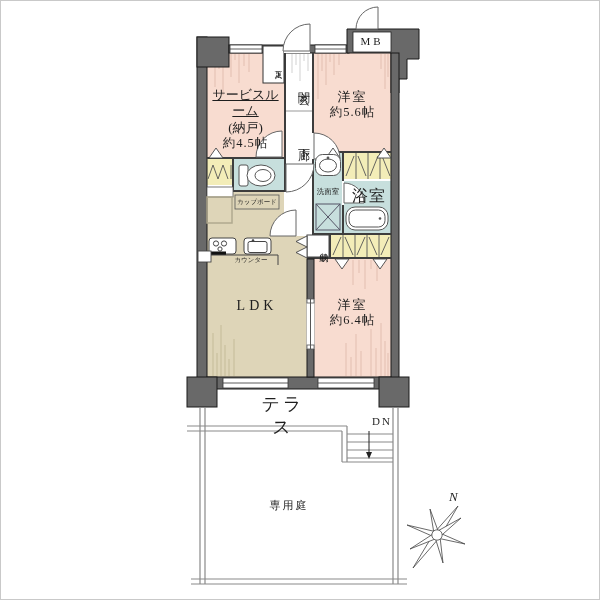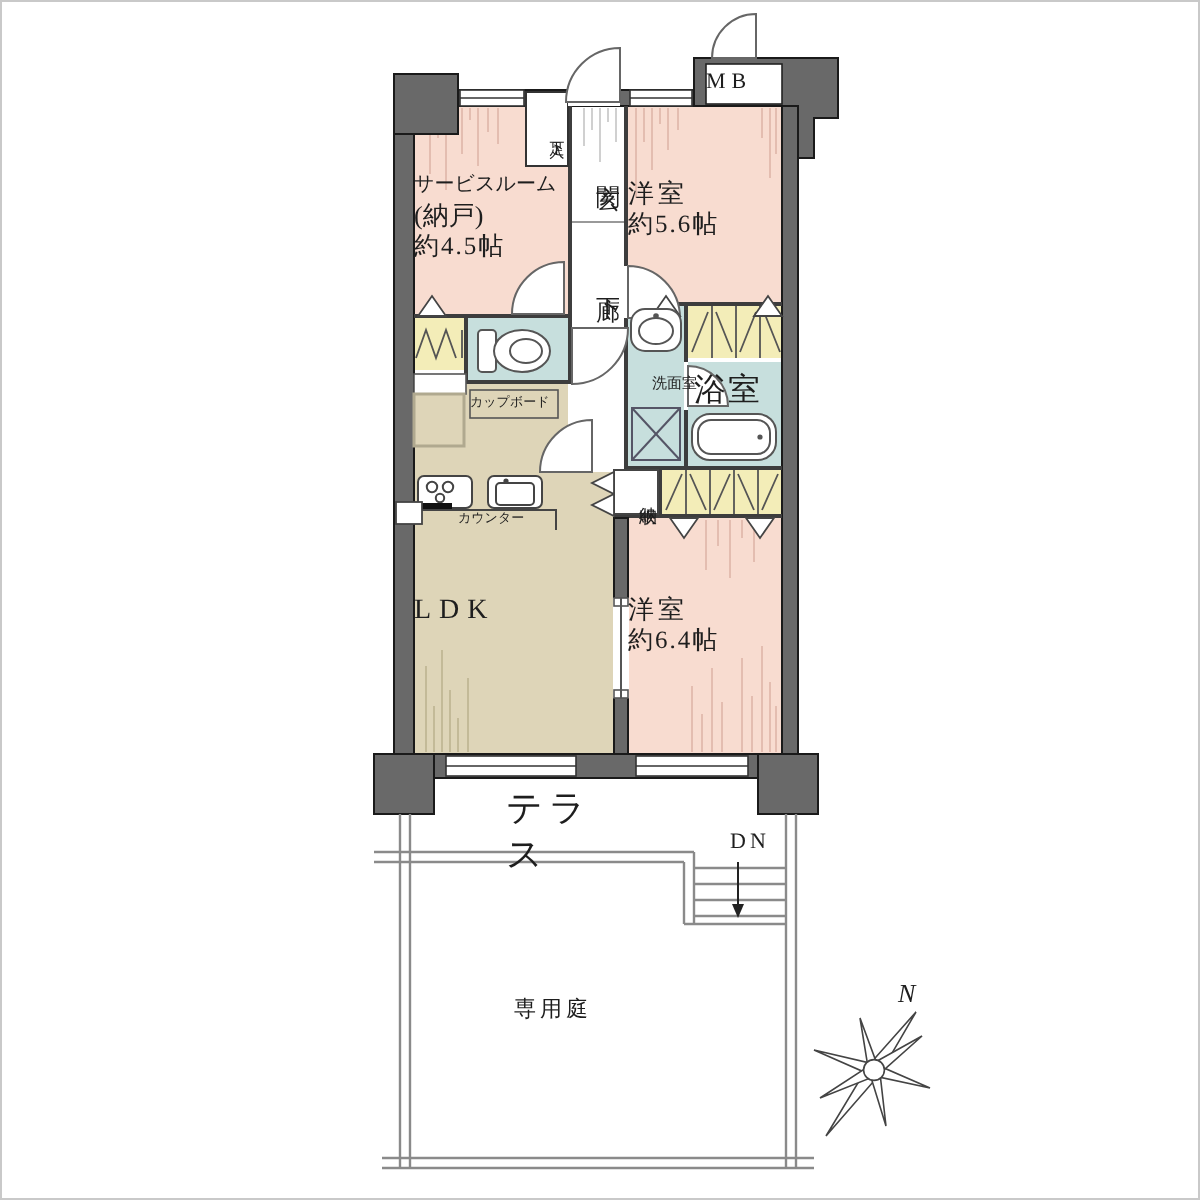--- a/index.html
+++ b/index.html
@@ -3,25 +3,25 @@
 <meta charset="utf-8">
 <style>
   html,body{margin:0;padding:0;background:#fff;}
   #stage{
     position:relative;width:600px;height:600px;background:#ffffff;
     box-sizing:border-box;border:1px solid #c9c9c9;overflow:hidden;
     font-family:"Liberation Serif","DejaVu Serif",serif;color:#1e1e1e;
   }
   #plan-svg{position:absolute;left:0;top:0;}
   .lbl{position:absolute;line-height:1.25;color:#1e1e1e;white-space:nowrap;}
-  .lbl.center{text-align:left;white-space:normal;}
+  .lbl.center{text-align:center;white-space:normal;}
   .vtext{writing-mode:vertical-rl;text-orientation:upright;}
   .room-name{font-size:13px;letter-spacing:2px;}
   .room-size{font-size:12.5px;letter-spacing:1px;}
-  .small-note{font-size:10px;letter-spacing:0;}
+  .small-note{font-size:13px;letter-spacing:0;text-decoration:underline;}
   .tiny{font-size:6.5px;letter-spacing:0;}
   .italic{font-style:italic;}
 </style>
 </head>
 <body>
 
 <div id="stage">
 
 <svg id="plan-svg" width="600" height="600" viewBox="0 0 600 600">
 
@@ -203,21 +203,21 @@
     <div class="room-size">約6.4帖</div>
   </div>
 
   <div class="lbl center" style="left:206px;top:284px;width:100px;margin-top:12px;">
     <div style="font-size:14px;letter-spacing:4px;">LDK</div>
   </div>
 
   <div class="lbl vtext" style="left:284px;top:54px;width:26px;height:56px;font-size:12px;text-align:center;">玄関</div>
   <div class="lbl vtext" style="left:284px;top:118px;width:26px;height:40px;font-size:12px;text-align:center;">廊下</div>
   <div class="lbl vtext" style="left:263px;top:48px;width:19px;height:32px;font-size:7.5px;text-align:center;">下足入</div>
-  <div class="lbl center" style="left:313px;top:186px;width:28px;font-size:7.5px;padding-left:12px;">洗面室</div>
+  <div class="lbl center" style="left:313px;top:186px;width:28px;font-size:7.5px;">洗面室</div>
   <div class="lbl center" style="left:346px;top:185px;width:44px;font-size:16px;letter-spacing:1px;">浴室</div>
   <div class="lbl vtext" style="left:306px;top:235px;width:22px;height:20px;font-size:9px;text-align:center;">収納</div>
 
   <div class="lbl center tiny" style="left:234px;top:197px;width:44px;">カップボード</div>
   <div class="lbl center tiny" style="left:228px;top:255px;width:44px;">カウンター</div>
   <div class="lbl center" style="left:352px;top:34px;width:38px;font-size:11px;letter-spacing:3px;">MB</div>
 
   <div class="lbl center" style="left:252px;top:392px;width:60px;font-size:18px;letter-spacing:3px;">テラス</div>
   <div class="lbl center" style="left:364px;top:414px;width:34px;font-size:11px;letter-spacing:2px;">DN</div>
   <div class="lbl center" style="left:256px;top:498px;width:64px;font-size:11px;letter-spacing:2px;">専用庭</div>

